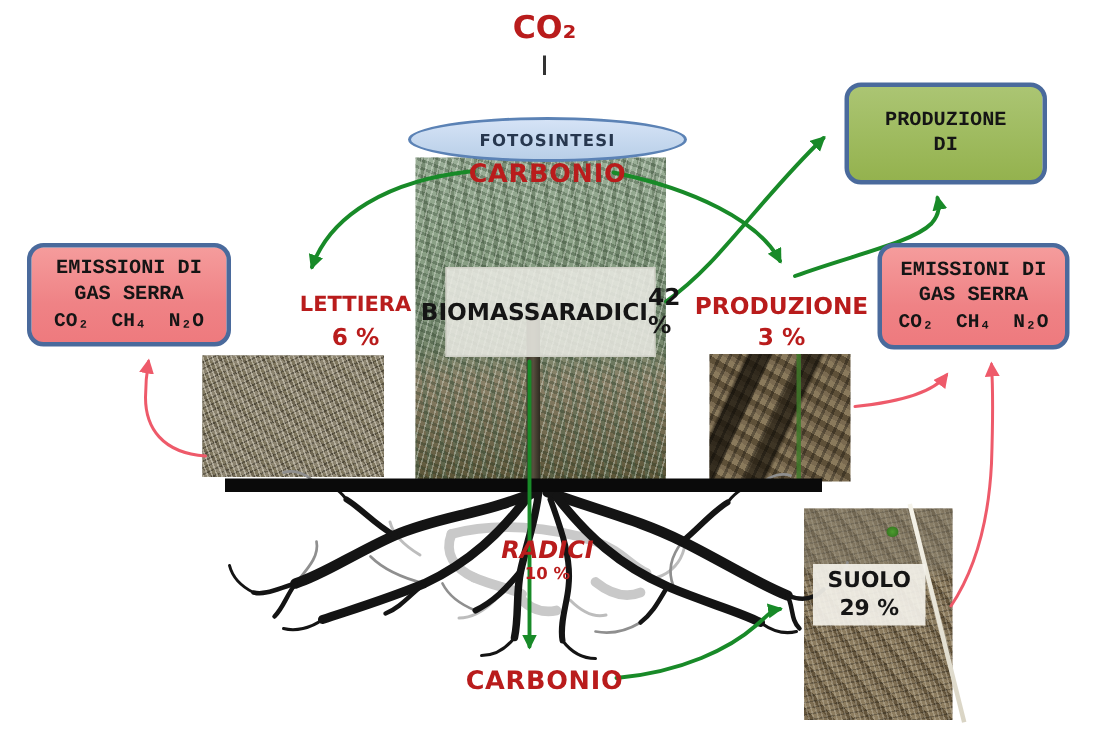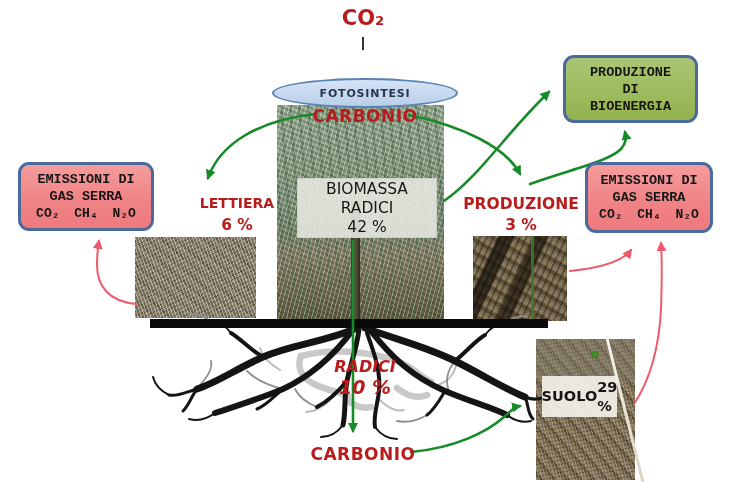--- a/index.html
+++ b/index.html
@@ -75,40 +75,40 @@
     left:272px;top:50px;width:186px;height:30px;border-radius:50%;
     background:linear-gradient(180deg,#d5e3f6,#b9cfe8);
     border:2px solid #5b82b5;box-sizing:border-box;
     display:flex;align-items:center;justify-content:center;
     font-weight:bold;font-size:11px;letter-spacing:0.8px;color:#27374e;margin-top:28px;
   }
 
   #box-biomassa{
     left:297px;top:178px;width:140px;height:60px;
     background:rgba(233,233,227,0.88);border:1px solid #cfcfc6;box-sizing:border-box;
-    display:flex;flex-direction:column;justify-content:center;align-items:center;
-    font-weight:normal;font-size:15.5px;line-height:19px;color:#151515;
+    display:flex;justify-content:center;align-items:center;
+    font-weight:bold;font-size:15.5px;line-height:19px;color:#151515;
   }
   #box-suolo{
     left:542px;top:376px;width:75px;height:41px;
     background:rgba(243,241,233,0.92);
-    display:flex;flex-direction:row;justify-content:center;align-items:center;
+    display:flex;flex-direction:column;justify-content:center;align-items:center;
     font-weight:bold;font-size:14.5px;line-height:19px;color:#151515;
   }
 
   
   #lbl-co2{left:363px;top:6px;font-size:21px;}
   #co2-line{left:362px;top:37px;width:2px;height:13px;background:#333;}
   #lbl-carb-top{left:365px;top:106px;font-size:17px;letter-spacing:0.5px;}
   #lbl-lettiera{left:237px;top:195px;font-size:14px;}
   #lbl-lettiera-v{left:237px;top:216px;font-size:15.5px;}
   #lbl-necro{left:521px;top:195px;font-size:15.5px;}
   #lbl-necro-v{left:521px;top:216px;font-size:15.5px;}
   #lbl-radici{left:365px;top:357px;font-size:16px;font-style:italic;}
-  #lbl-radici-v{left:365px;top:376px;font-size:19px;font-style:italic;}
+  #lbl-radici-v{left:365px;top:376px;font-size:11px;}
   #lbl-carb-bot{left:363px;top:444px;font-size:17px;letter-spacing:0.5px;}
 
   svg#links{position:absolute;left:0;top:0;pointer-events:none;}
 </style>
 </head>
 <body>
 
 <div id="stage">
 
   <div class="photo tree">
@@ -207,21 +207,20 @@
 
   <div class="abs" id="ellipse-foto">
     <span>FOTOSINTESI</span>
   </div>
 
   <div class="abs ctr lbl" id="lbl-carb-top">CARBONIO</div>
 
   <div class="rbox greenbox" id="box-bioenergy">
     <span class="ln">PRODUZIONE</span>
     <span class="ln">DI</span>
-    <span class="ln">BIOENERGIA</span>
   </div>
 
   <div class="rbox pink" id="box-emis-left">
     <span class="ln">EMISSIONI DI</span>
     <span class="ln">GAS SERRA</span>
     <span class="ln gases">CO₂ CH₄ N₂O</span>
   </div>
   <div class="rbox pink" id="box-emis-right">
     <span class="ln">EMISSIONI DI</span>
     <span class="ln">GAS SERRA</span>

